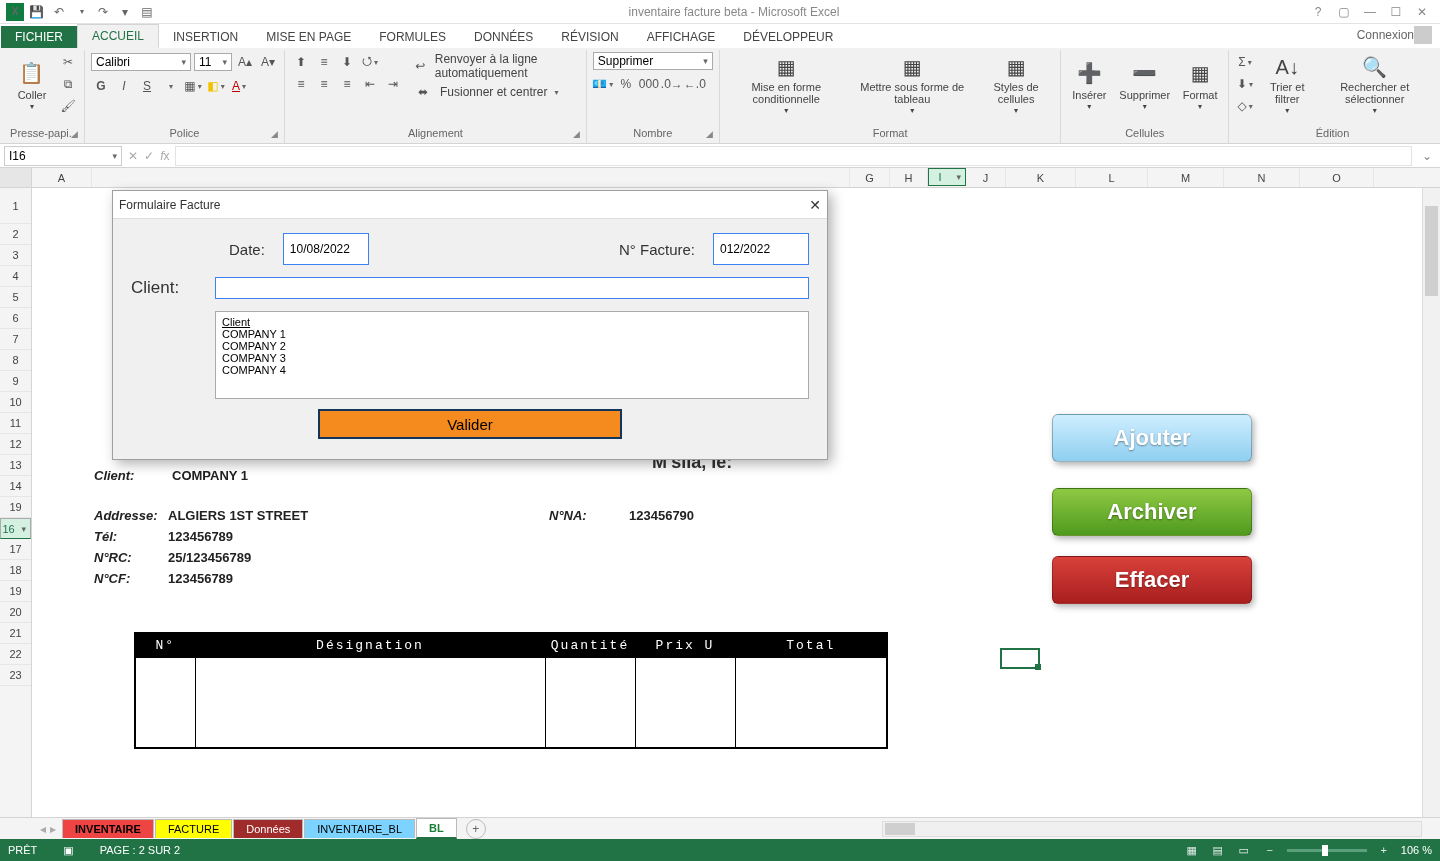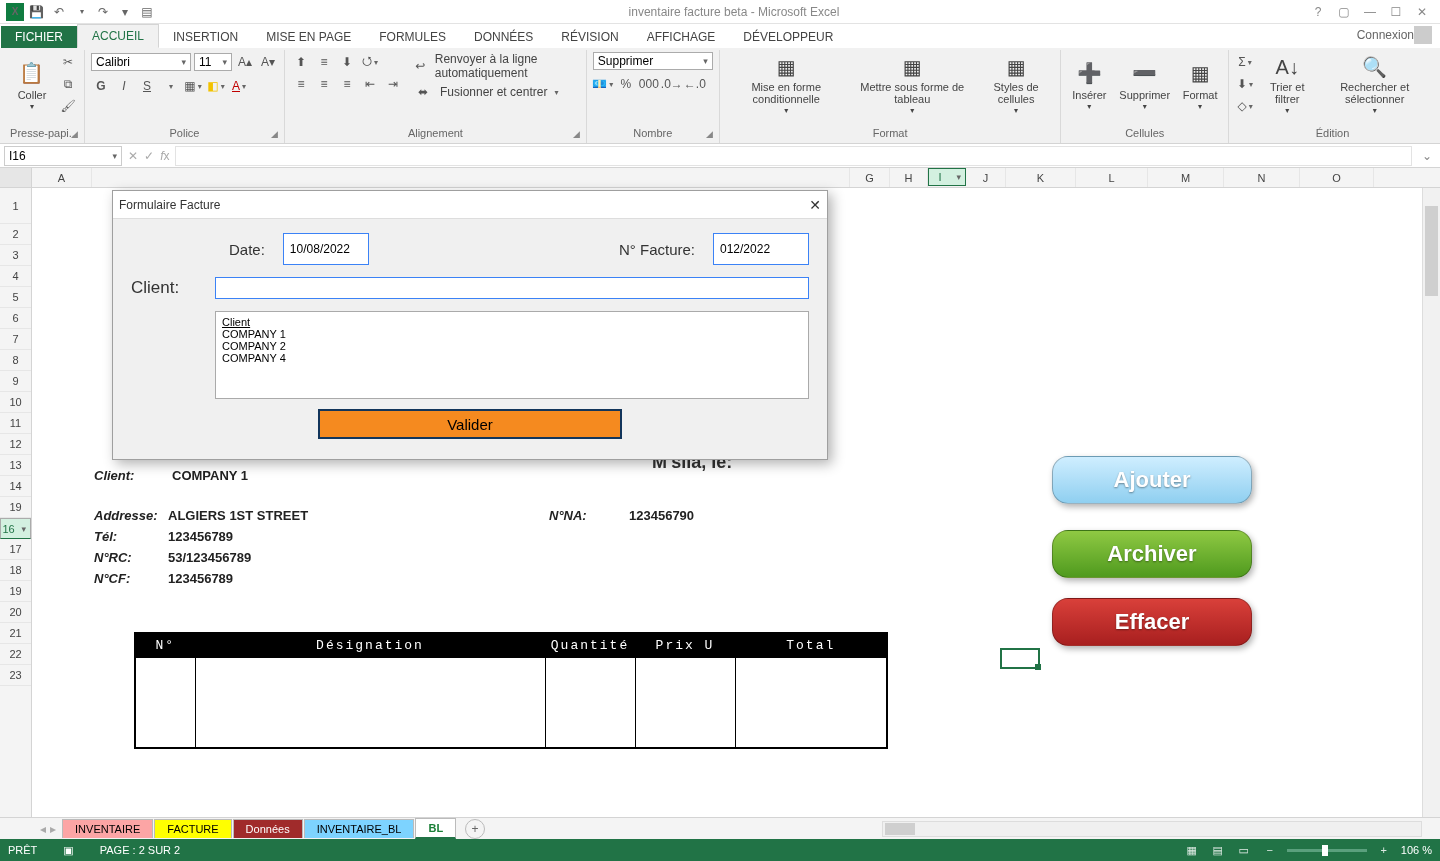--- a/index.html
+++ b/index.html
@@ -67,21 +67,21 @@
 .sheet .val { font-weight: bold; }
 .sheet .right { position: absolute; left: 455px; }
 .msila { position: absolute; left: 620px; top: 264px; font-size: 18px; font-weight: 600; color: #333; }
 
 
 .invtbl { position: absolute; left: 102px; top: 644px; width: 754px; border: 2px solid #000; border-collapse: collapse; }
 .invtbl th { background: #000; color: #fff; font-family: "Courier New", monospace; letter-spacing: 2px; font-weight: normal; padding: 4px; border: 1px solid #000; font-size: 13px; }
 .invtbl td { border-left: 1px solid #000; border-right: 1px solid #000; height: 90px; }
 
 
-.actbtn { position: absolute; width: 200px; height: 48px; border-radius: 16px; display: flex; align-items: center; justify-content: center; font-size: 22px; font-weight: bold; color: #fff; text-shadow: 0 1px 2px rgba(0,0,0,0.4); box-shadow: 2px 3px 6px rgba(0,0,0,0.3); border: 1px solid rgba(0,0,0,0.25); margin-top: 42px; }
+.actbtn { position: absolute; width: 200px; height: 48px; border-radius: 6px; display: flex; align-items: center; justify-content: center; font-size: 22px; font-weight: bold; color: #fff; text-shadow: 0 1px 2px rgba(0,0,0,0.4); box-shadow: 2px 3px 6px rgba(0,0,0,0.3); border: 1px solid rgba(0,0,0,0.25); }
 .act-add { left: 1020px; top: 394px; background: linear-gradient(#cfeeff,#8fcff0); color:#fff; }
 .act-arc { left: 1020px; top: 468px; background: linear-gradient(#8fc943,#4f9a1e); }
 .act-eff { left: 1020px; top: 536px; background: linear-gradient(#d9403a,#a81f1f); }
 
 
 .selcell { position: absolute; left: 968px; top: 628px; width: 40px; height: 21px; border: 2px solid #217346; }
 .selcell::after { content:""; position:absolute; right:-3px; bottom:-3px; width:6px; height:6px; background:#217346; }
 
 
 .dialog { position: absolute; left: 112px; top: 190px; width: 716px; background: #f0f0f0; border: 1px solid #9f9f9f; box-shadow: 4px 4px 12px rgba(0,0,0,0.3); }
@@ -91,21 +91,21 @@
 .dialog .flbl { font-size: 15px; color: #333; }
 .dialog input[type=text] { border: 1px solid #3b82f6; background: #fff; padding: 8px 6px; font-size: 12px; }
 .dialog .clientbox { border: 1px solid #aaa; background: #fff; padding: 4px 6px; height: 88px; font-size: 11px; overflow:auto;}
 .dialog .clientbox .chdr { text-decoration: underline; }
 .dialog .valider { display: block; margin: 10px auto 0 auto; width: 304px; height: 30px; background: #f58a1f; border: 2px solid #12355b; font-size: 15px; cursor: pointer; }
 
 
 .sheettabs { position: absolute; left: 0; right: 0; bottom: 22px; height: 22px; background: #f4f4f4; border-top: 1px solid #d4d4d4; display: flex; align-items: center; padding-left: 34px; }
 .sheettabs .nav { display: flex; gap: 4px; color: #aaa; padding: 0 6px; }
 .sheettabs .st { padding: 3px 12px; font-size: 11px; border: 1px solid #bbb; border-bottom:none; margin-right: 1px; cursor:pointer;}
-.sheettabs .st.inv { background: #fca5a5; }
+.sheettabs .st.inv { background: #ef4444; font-weight: bold; }
 .sheettabs .st.fac { background: #ffff00; }
 .sheettabs .st.don { background: #a02b2b; color: #fff; }
 .sheettabs .st.ibl { background: #7dd3ff; }
 .sheettabs .st.bl { background: #fff; color: #1a7f37; border-bottom: 2px solid #217346; font-weight:bold;}
 .sheettabs .add { width: 20px; height: 20px; border: 1px solid #bbb; border-radius: 50%; display: inline-flex; align-items: center; justify-content: center; margin-left: 8px; color: #666; }
 .hscroll { position:absolute; right:18px; bottom:24px; width:540px; height:16px; background:#f0f0f0; border:1px solid #ddd;}
 .hscroll .thumb{ position:absolute; left:2px; top:1px; width:30px; height:12px; background:#cfcfcf;}
 
 
 .status { position: absolute; left: 0; right: 0; bottom: 0; height: 22px; background: #217346; color: #fff; display: flex; align-items: center; font-size: 11px; padding: 0 8px; }
@@ -394,21 +394,21 @@
         <div class="lrow">
             <span class="lbl">Addresse:</span>
             <span class="val">ALGIERS 1ST STREET</span>
           </div>
         <div class="lrow">
             <span class="lbl">Tél:</span>
             <span class="val">123456789</span>
           </div>
         <div class="lrow">
             <span class="lbl">N°RC:</span>
-            <span class="val">53/123456789</span>
+            <span class="val">25/123456789</span>
           </div>
         <div class="lrow">
             <span class="lbl">N°CF:</span>
             <span class="val">123456789</span>
           </div>
         <div class="lrow right" style="top:0">
             <span class="lbl" style="width:60px">N°NA:</span>
             <span class="val" style="margin-left:20px">123456790</span>
           </div>
       </div>
@@ -467,20 +467,21 @@
     </div>
     <div class="frow" style="gap:14px; align-items:center;">
       <span class="flbl" style="width:70px;font-size:17px">Client:</span>
       <input type="text" style="flex: 1 1 0%; height: 22px;">
     </div>
     <div style="margin-left:84px">
       <div class="clientbox">
         <div class="chdr">Client</div>
         <div>COMPANY 1</div>
         <div>COMPANY 2</div>
+        <div>COMPANY 3</div>
         <div>COMPANY 4</div>
       </div>
     </div>
     <button class="valider">Valider</button>
   </div>
 </div>
 
 <div class="sheettabs">
   <div class="nav">
     <span>◂</span>

